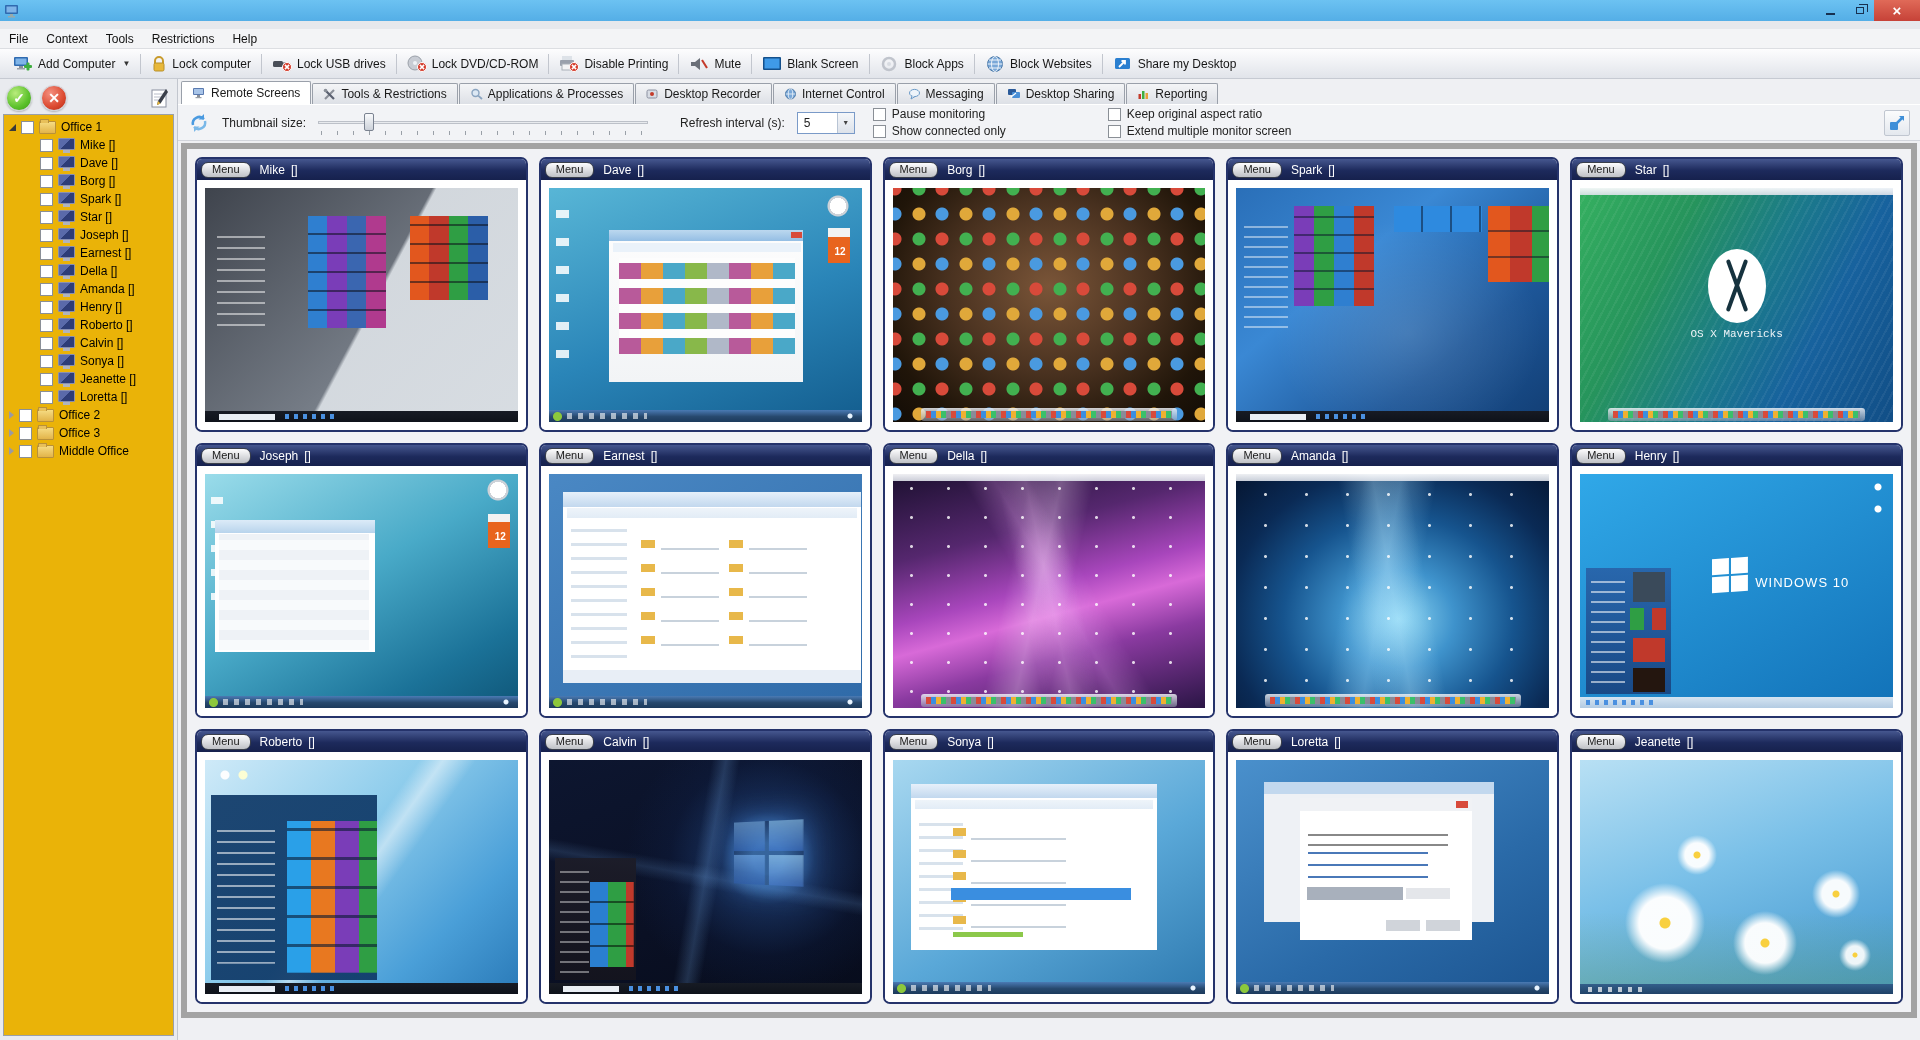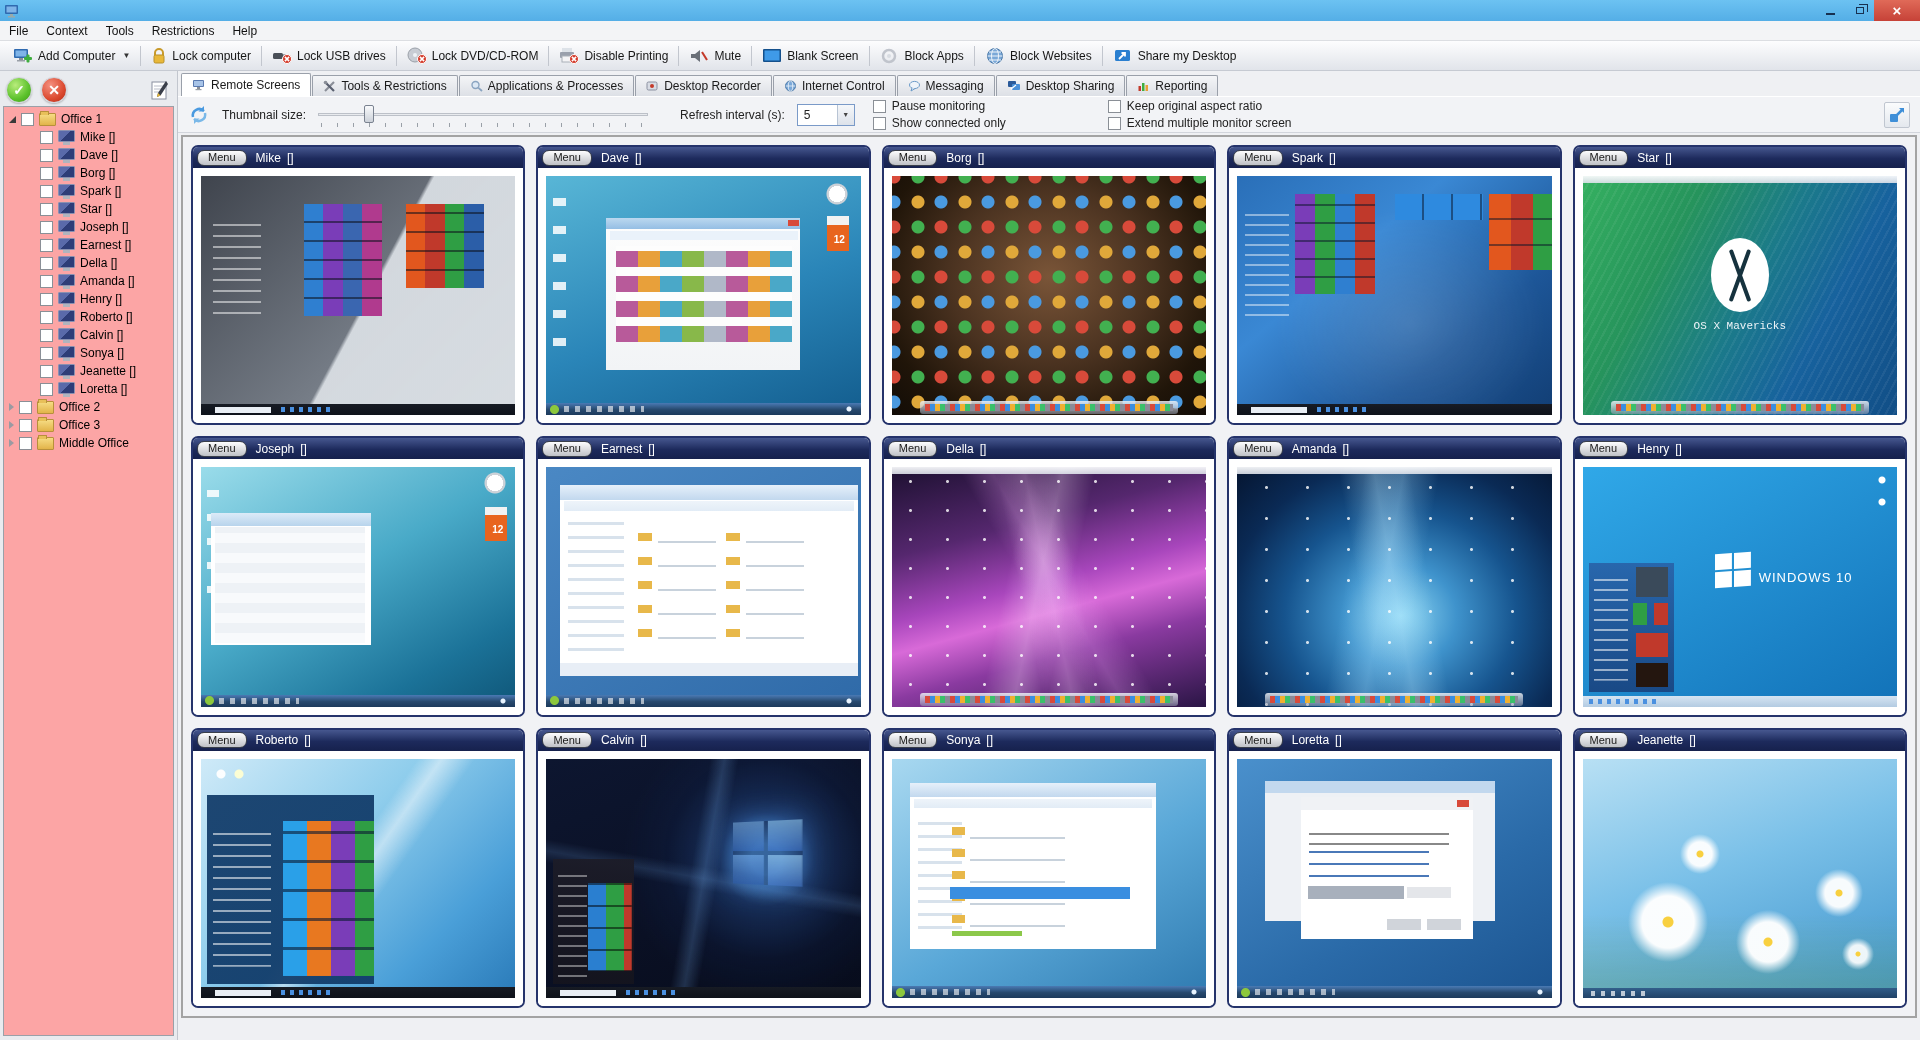--- a/index.html
+++ b/index.html
@@ -11,40 +11,40 @@
   .title{position:absolute;left:0;right:0;text-align:center;font-size:13px;color:#17395c;}
   .appicon{width:16px;height:16px;z-index:1;}
   .wbtns{margin-left:auto;display:flex;z-index:1;height:100%;}
   .wbtn{width:29px;height:100%;display:flex;align-items:center;justify-content:center;}
   .g-min{width:9px;height:2px;background:#173050;margin-top:6px;}
   .g-res{width:8px;height:7px;border:1px solid #173050;position:relative;background:transparent;}
   .g-res::before{content:"";position:absolute;left:2px;top:-4px;width:8px;height:7px;border:1px solid #173050;border-bottom:none;border-left:none;}
   .wbtn.close{width:46px;background:linear-gradient(#e06a58,#c64238);color:#fff;font-size:15px;font-weight:bold;}
 
   
-  .menubar{height:20px;background:#f3f4f6;border-bottom:1px solid #dcdee2;display:flex;align-items:center;font-size:12px;color:#111;flex:0 0 auto;}
+  .menubar{height:20px;background:#f3f4f6;border-bottom:1px solid #dcdee2;display:flex;align-items:center;font-size:12px;color:#111;flex:0 0 auto;margin-top:8px;}
   .mi{padding:0 9px;height:100%;display:flex;align-items:center;}
 
   
   .toolbar{height:30px;background:linear-gradient(#fdfdfe,#e1e4ea);border-bottom:1px solid #c6cad2;display:flex;align-items:center;padding:0 4px;flex:0 0 auto;}
   .tbtn{display:flex;align-items:center;gap:5px;background:transparent;border:none;font-size:12px;color:#161616;padding:2px 9px;font-family:inherit;height:26px;}
   .tbtn svg{flex:0 0 auto;}
   .sep{width:1px;height:20px;background:#c2c6ce;margin:0 1px;align-self:center;}
   .dd{font-size:8px;color:#333;margin-left:2px;}
 
   
   .main{flex:1;display:flex;min-height:0;}
   .sidebar{width:178px;flex:0 0 auto;display:flex;flex-direction:column;padding:2px 3px 4px 3px;border-right:1px solid #c2c6ce;background:#e9ebef;}
   .side-actions{height:33px;display:flex;align-items:center;gap:9px;padding:2px 3px;flex:0 0 auto;}
   .act{width:26px;height:26px;border-radius:50%;display:flex;align-items:center;justify-content:center;color:#fff;font-size:14px;font-weight:bold;border:1px solid #cfd3da;box-shadow:0 1px 2px rgba(0,0,0,.25);}
   .act.ok{background:radial-gradient(circle at 35% 30%,#b9ec7c,#5cc22c 60%,#3e9a16);}
   .act.no{background:radial-gradient(circle at 35% 30%,#f49080,#dc4a30 60%,#b42812);}
   .act.edit{margin-left:auto;background:transparent;border:none;box-shadow:none;width:22px;height:24px;border-radius:0;}
 
-  .tree{flex:1;background:#fca5a5;border:1px solid #9aa0a8;font-size:12px;color:#000;padding:3px 0;overflow:hidden;}
+  .tree{flex:1;background:#eab308;border:1px solid #9aa0a8;font-size:12px;color:#000;padding:3px 0;overflow:hidden;}
   .trow{display:flex;align-items:center;height:18px;gap:5px;padding-left:5px;}
   .trow.child{padding-left:36px;}
   .exp-open{width:0;height:0;border-bottom:7px solid #3a3a3a;border-left:7px solid transparent;flex:0 0 auto;}
   .exp-closed{width:0;height:0;border-top:4px solid transparent;border-bottom:4px solid transparent;border-left:5px solid #9a9aa2;flex:0 0 auto;}
   .cb{width:13px;height:13px;background:#fff;border:1px solid #8a8f96;flex:0 0 auto;}
   .folder{width:17px;height:13px;background:linear-gradient(#f6dc84,#e2b44a);border:1px solid #b8903a;border-radius:1px;position:relative;flex:0 0 auto;}
   .folder::before{content:"";position:absolute;top:-3px;left:0;width:7px;height:3px;background:#e8c05a;border:1px solid #b8903a;border-bottom:none;border-radius:1px 1px 0 0;}
   .pcicon{width:17px;height:12px;background:linear-gradient(135deg,#5a6aaa 0 45%,#2e3d78 45%);border:1px solid #8a90b0;border-radius:1px;position:relative;flex:0 0 auto;margin-bottom:3px;}
   .pcicon::after{content:"";position:absolute;left:4px;bottom:-4px;width:7px;height:3px;background:#b0b4be;}
 
@@ -61,21 +61,21 @@
   .slider .track{position:absolute;left:0;right:0;top:10px;height:3px;background:#e8eaee;border:1px solid #bcc0c8;}
   .slider .thumb{position:absolute;left:14%;top:2px;width:10px;height:18px;background:linear-gradient(#f9fafc,#ccd1d9);border:1px solid #7a8290;border-radius:2px;}
   .slider .ticks{position:absolute;left:3px;right:3px;bottom:0;height:4px;background:repeating-linear-gradient(90deg,#9aa0a8 0 1px,transparent 1px 16px);}
   .combo{width:58px;height:22px;border:1px solid #7a9ac8;background:#fff;display:flex;align-items:center;padding-left:6px;}
   .combo .arrow{margin-left:auto;width:17px;height:100%;display:flex;align-items:center;justify-content:center;background:linear-gradient(#f5f7fa,#dde2ea);border-left:1px solid #b8c4d4;font-size:7px;color:#444;}
   .checks{display:grid;grid-template-columns:215px auto;column-gap:20px;row-gap:3px;margin-left:6px;}
   .chk{display:flex;align-items:center;gap:6px;}
   .expandbtn{margin-left:auto;width:26px;height:26px;display:flex;align-items:center;justify-content:center;background:linear-gradient(#fbfcfd,#e4e8ee);border:1px solid #c0c6d0;border-radius:2px;}
 
   
-  .gridpanel{flex:1;margin:2px 3px 22px 3px;background:#f1f2f5;border:2px solid #a3a3a3;display:grid;grid-template-columns:repeat(5,1fr);grid-template-rows:repeat(3,1fr);gap:11px;padding:8px;min-height:0;}
+  .gridpanel{flex:1;margin:2px 3px 22px 3px;background:#f1f2f5;border:6px solid #a3a3a3;display:grid;grid-template-columns:repeat(5,1fr);grid-template-rows:repeat(3,1fr);gap:11px;padding:8px;min-height:0;}
   .cell{border:2px solid #25336b;border-radius:7px;background:#fff;display:flex;flex-direction:column;overflow:hidden;min-height:0;}
   .chead{height:21px;flex:0 0 auto;background:linear-gradient(#46578f,#1d2a5c 55%,#16214d);display:flex;align-items:center;gap:9px;padding:0 4px;}
   .menu-btn{height:16px;padding:0 10px;font-size:11px;color:#1a1a1a;background:linear-gradient(#fdfdfe,#bfc1c6);border:1px solid #3a3f4a;border-radius:7px;font-family:inherit;line-height:1;}
   .cname{color:#fff;font-size:12px;display:flex;gap:6px;white-space:nowrap;}
   .frame{flex:1;background:#fff;padding:8px;min-height:0;display:flex;}
   .screen{flex:1;position:relative;overflow:hidden;}
 
   
   .screen.tb-dark::after{content:"";position:absolute;left:0;right:0;bottom:0;height:11px;z-index:3;background:
     linear-gradient(#e9eef4,#e9eef4) 14px 3px/56px 6px no-repeat,

